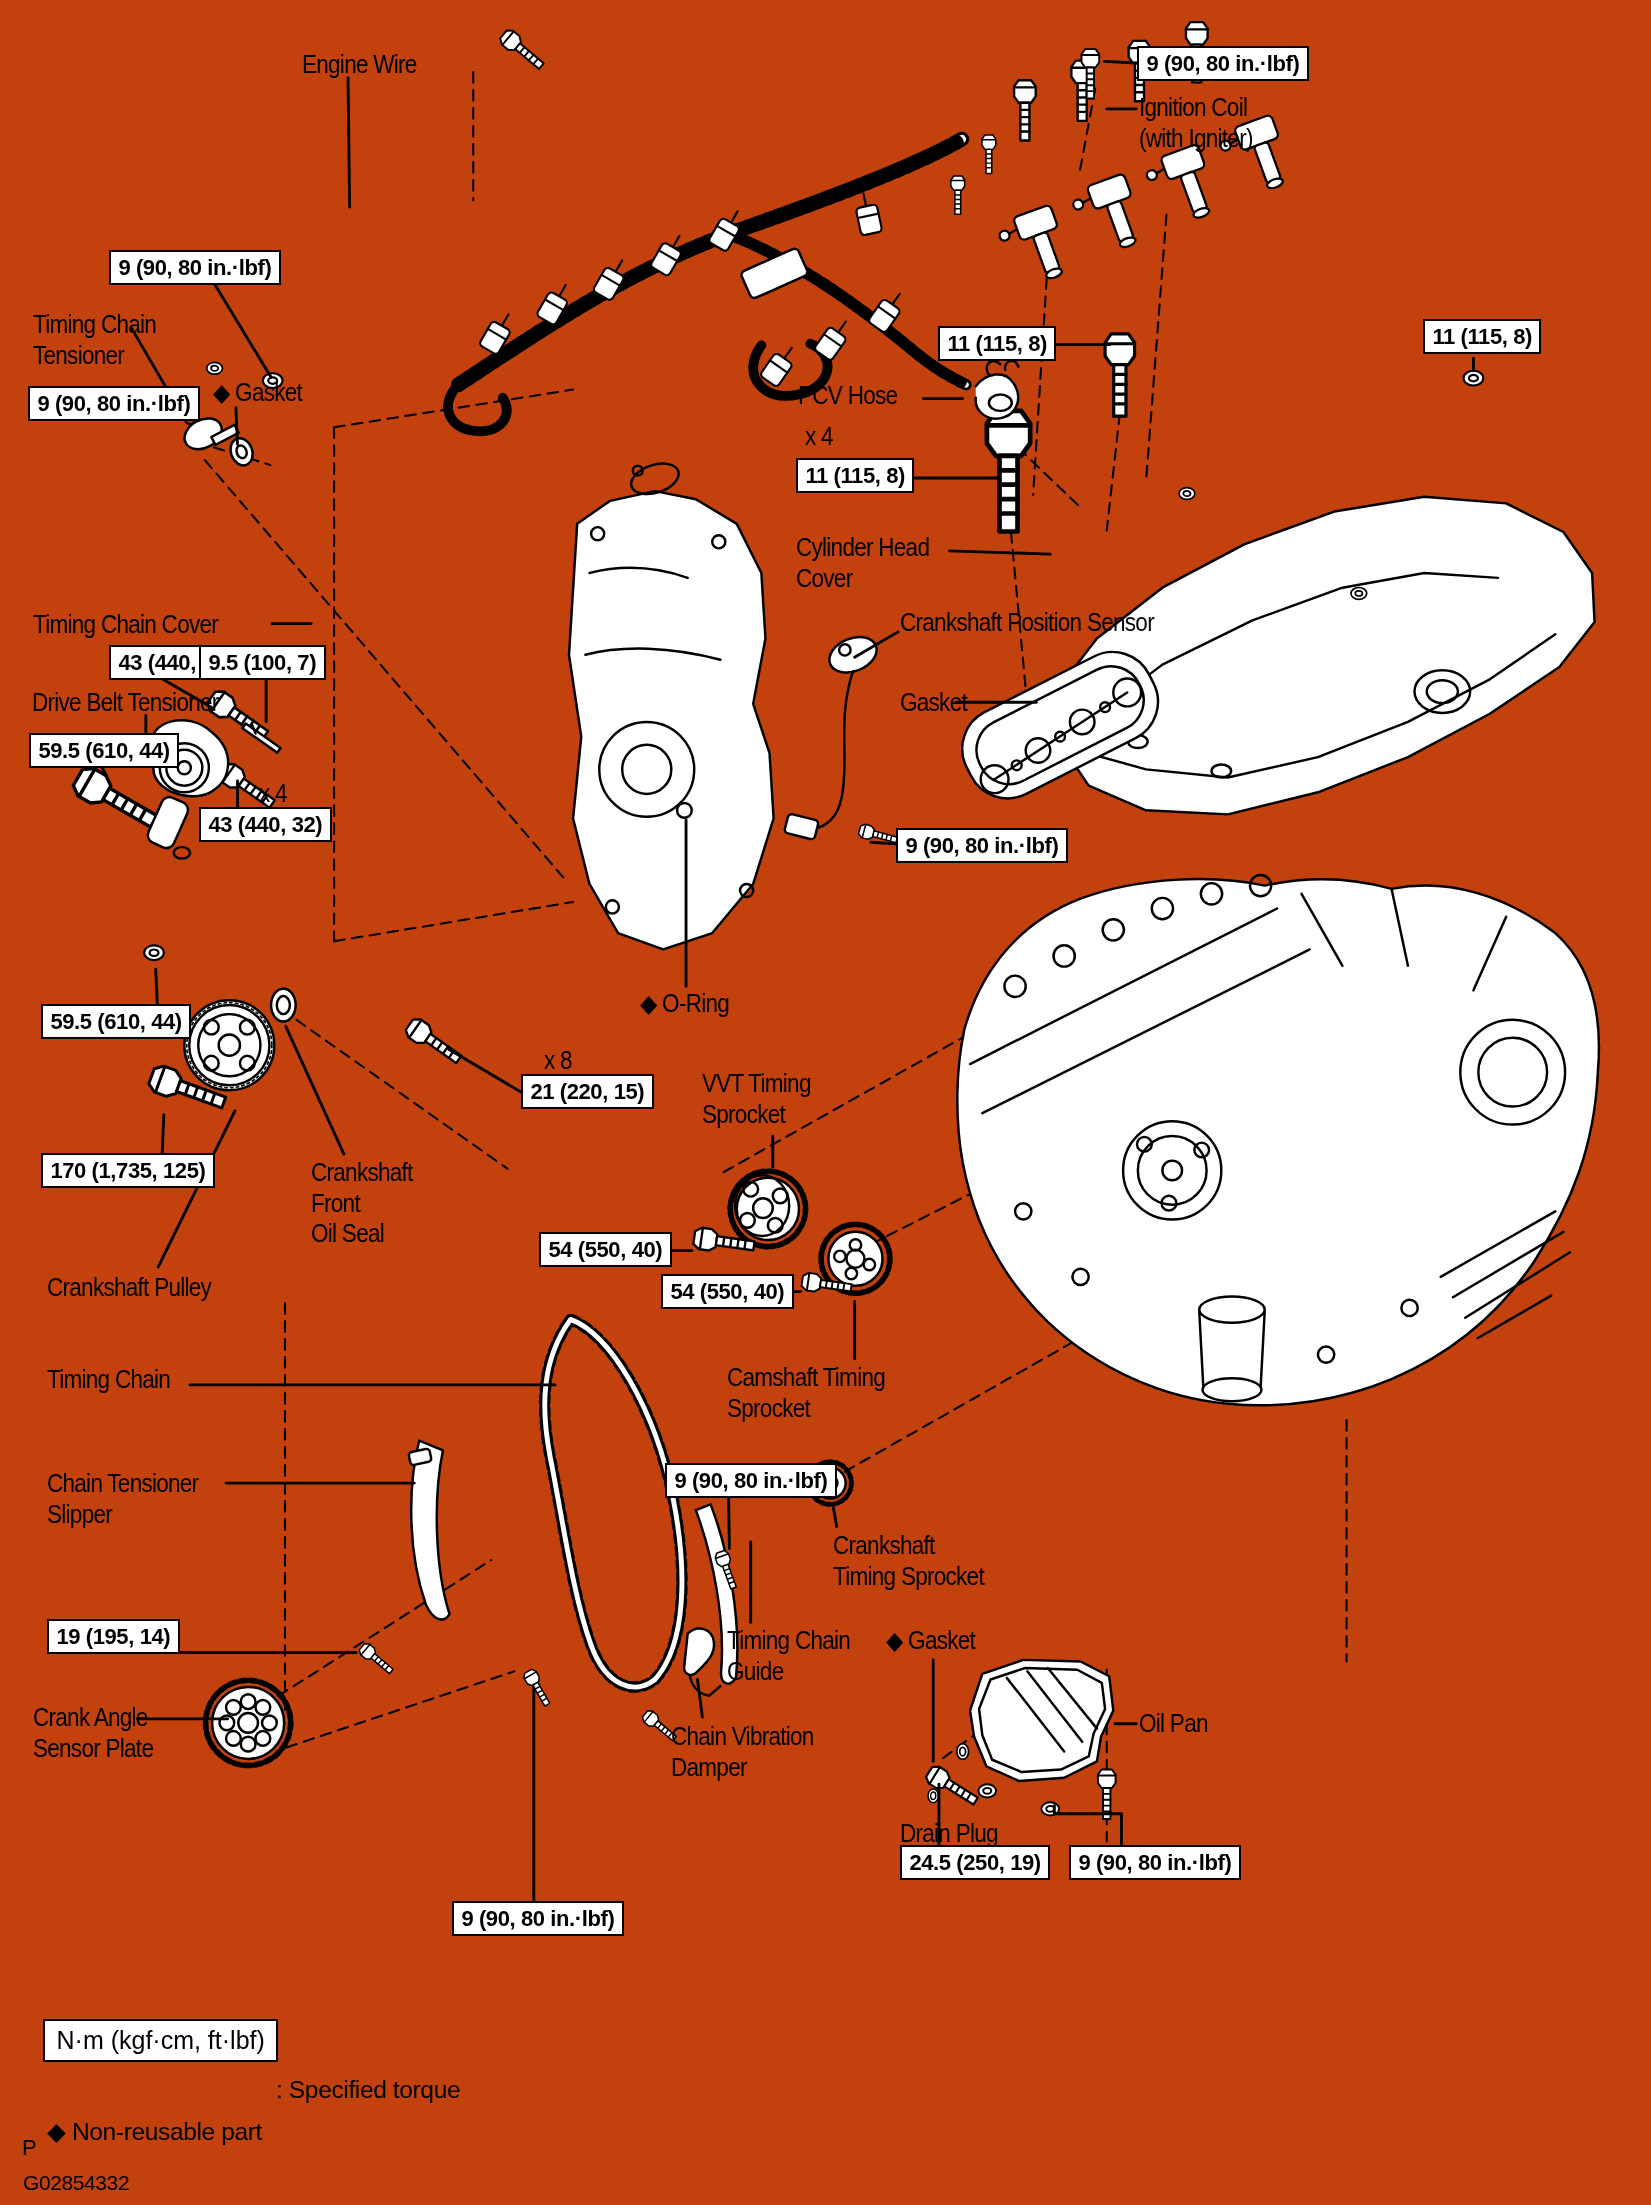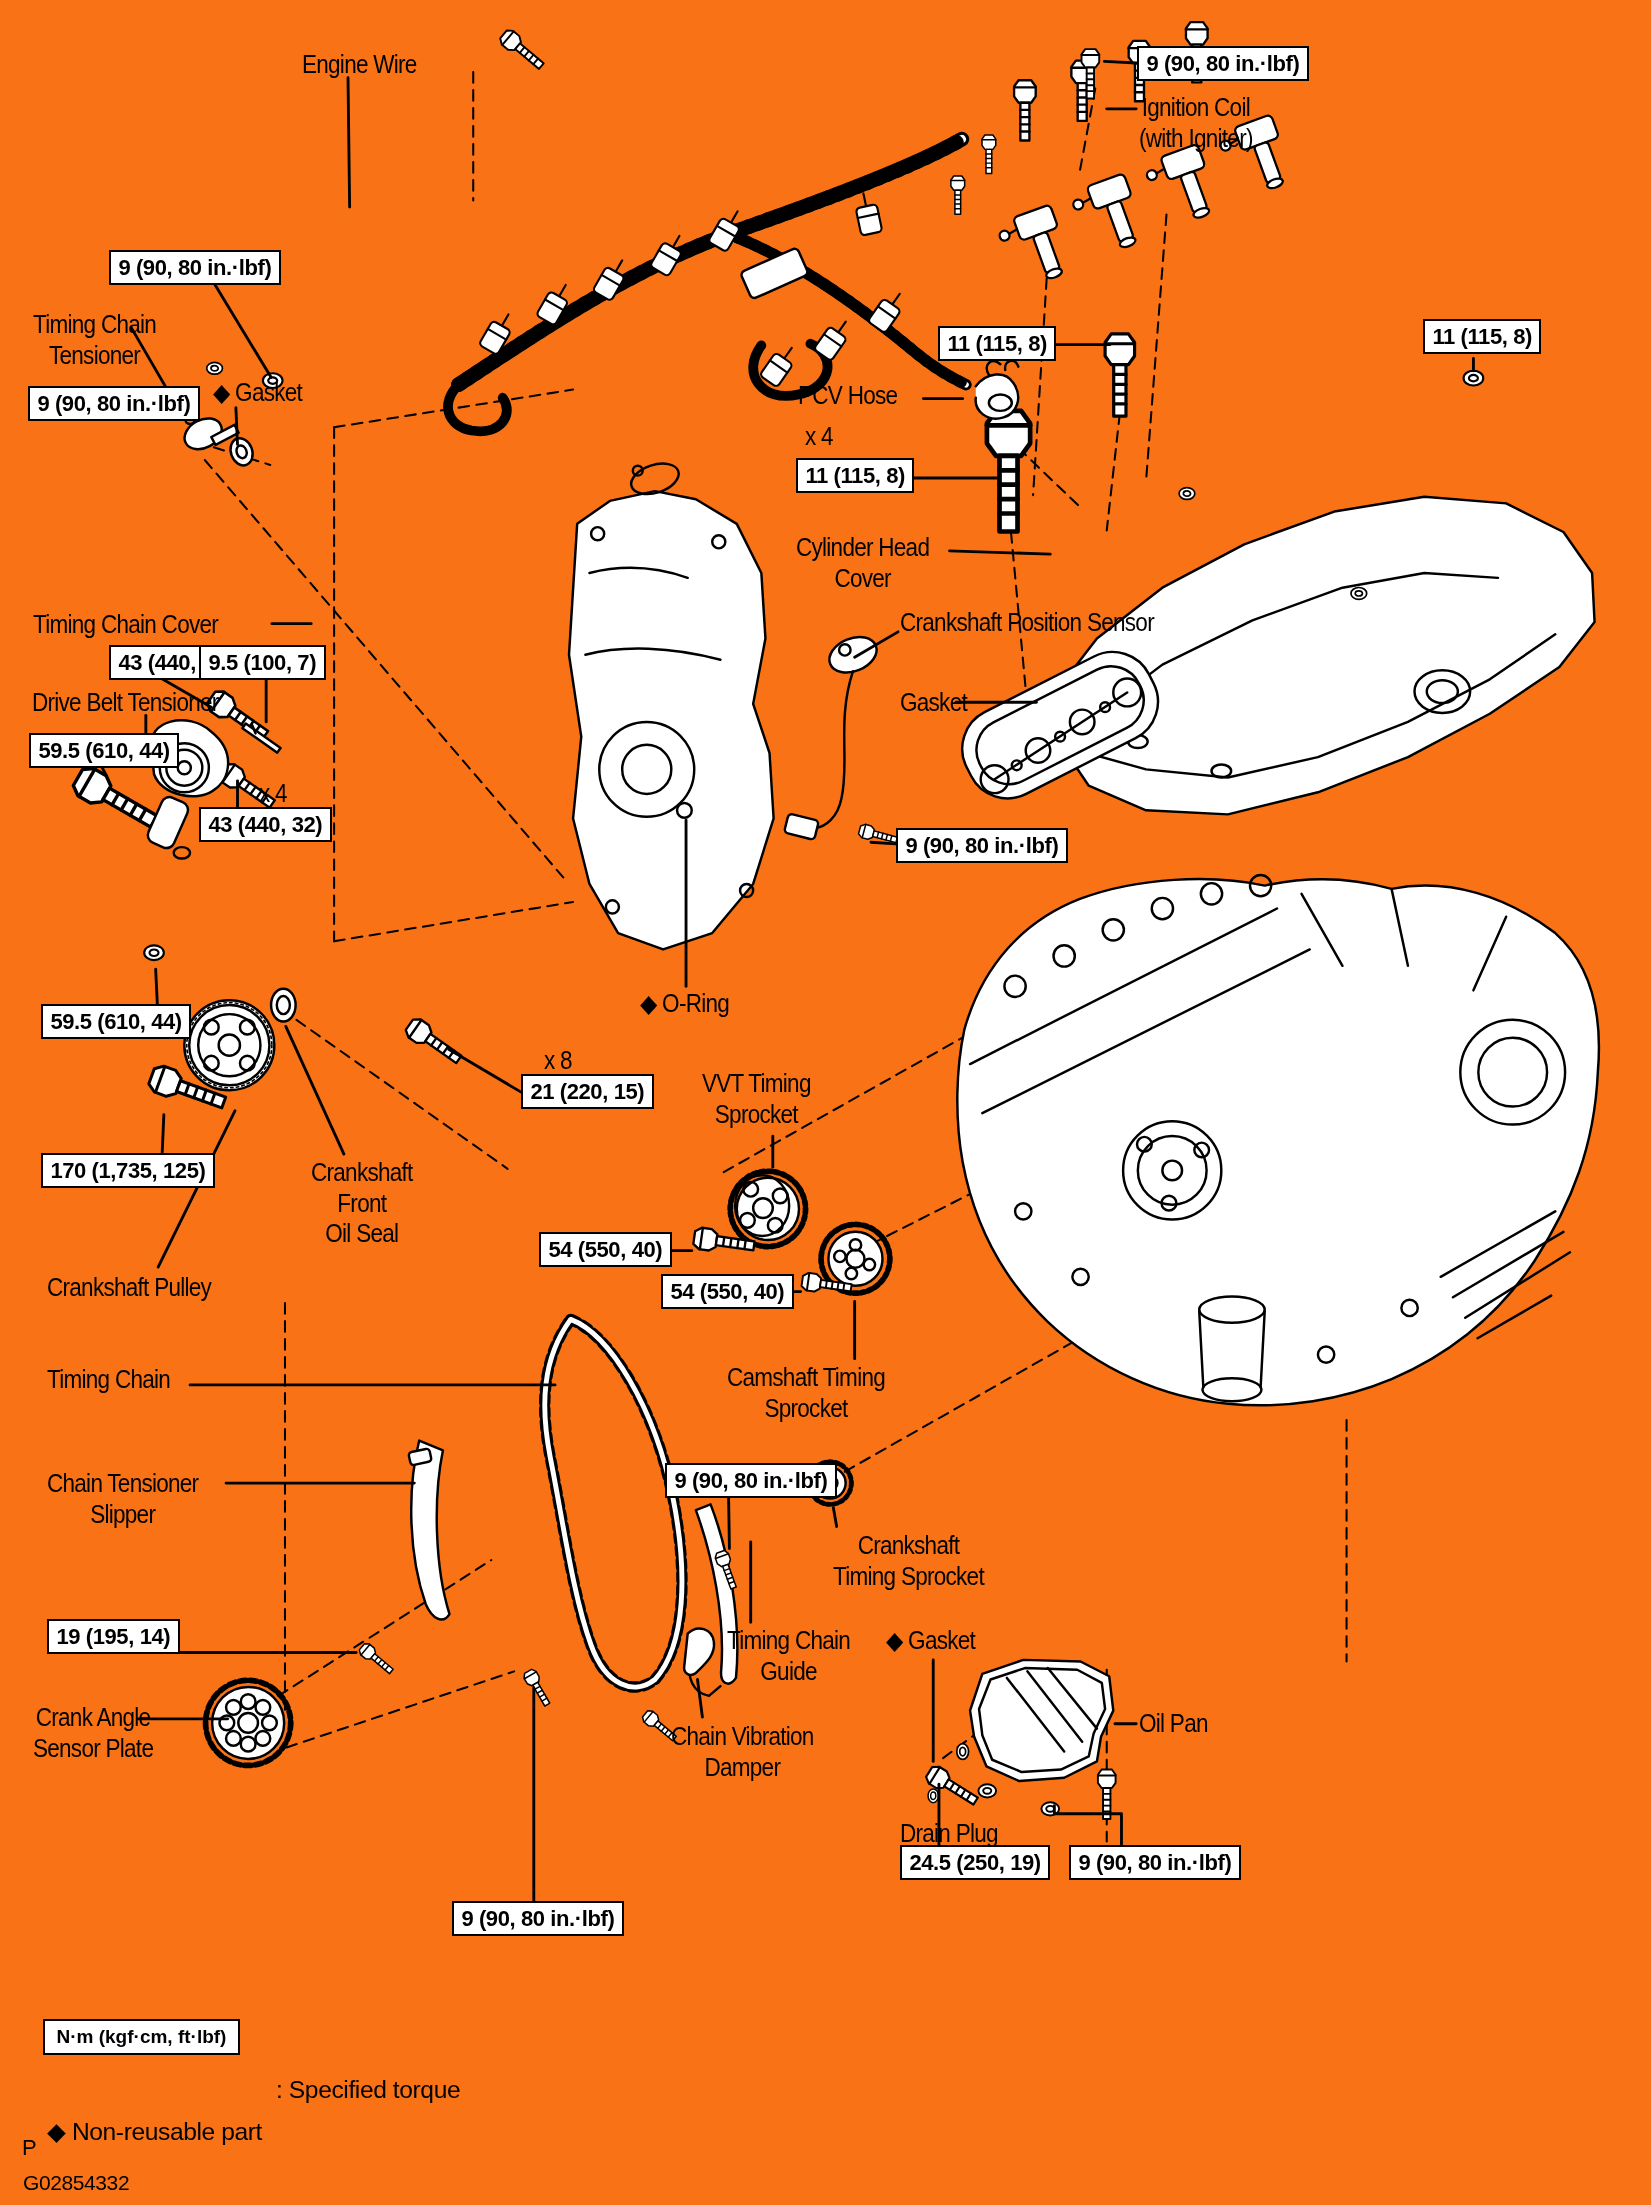--- a/index.html
+++ b/index.html
@@ -1,24 +1,24 @@
 <!DOCTYPE html>
 <html style="font-size:13px"><head>
 <meta charset="utf-8">
 <style>
   html,body{margin:0;padding:0;background:#fff;}
-  .canvas{position:relative;width:1652px;height:2205px;background:#f97316;
-          font-family:"Liberation Sans", sans-serif;color:#000;overflow:hidden;text-align:center;}
+  .canvas{position:relative;width:1652px;height:2205px;background:#c2410c;
+          font-family:"Liberation Sans", sans-serif;color:#000;overflow:hidden;}
   .art{position:absolute;left:0;top:0;}
   .pl{position:absolute;font-size:25px;line-height:1.22;letter-spacing:-0.8px;
       white-space:pre-line;transform:scaleX(.9);transform-origin:left top;color:#000;}
   .tb{position:absolute;border:2.9px solid #000;background:#fff;padding:2.5px 7.4px;
       font-size:22px;font-weight:bold;letter-spacing:-0.4px;white-space:nowrap;}
   .legendbox{position:absolute;border:2.5px solid #000;background:#fff;padding:4.9px 11.5px;
-      font-size:19px;white-space:nowrap;font-weight:bold;}
+      font-size:25px;white-space:nowrap;}
   .note{position:absolute;font-size:24.6px;letter-spacing:-0.4px;white-space:nowrap;margin-top:48px;}
   .tiny{font-size:22px;}
   .code{font-size:21px;}
 </style>
 </head>
 <body>
 
 <div class="canvas">
 
 <svg class="art" width="1652" height="2205" viewBox="0 0 2018 2694" fill="none" stroke="#000" stroke-width="3" stroke-linecap="round" stroke-linejoin="round">

